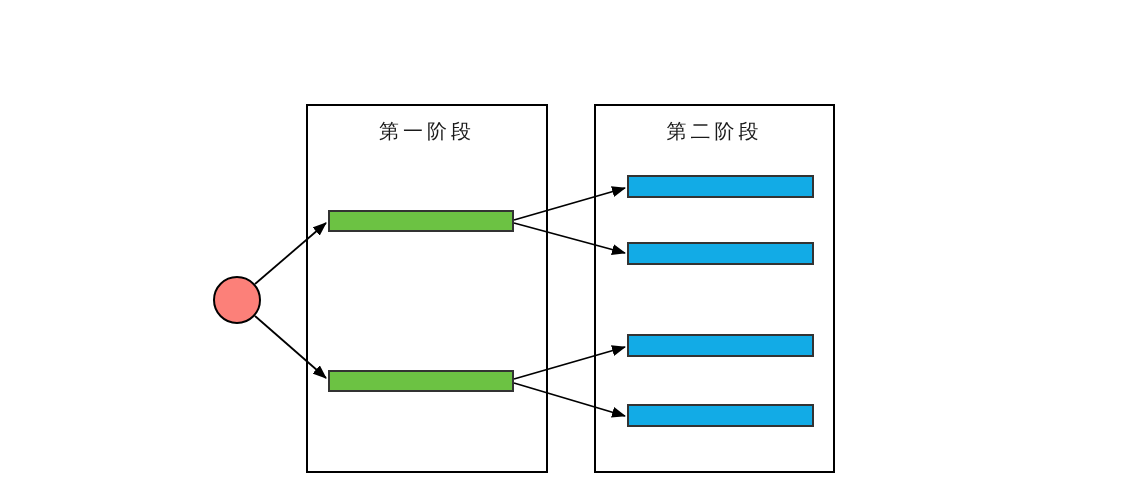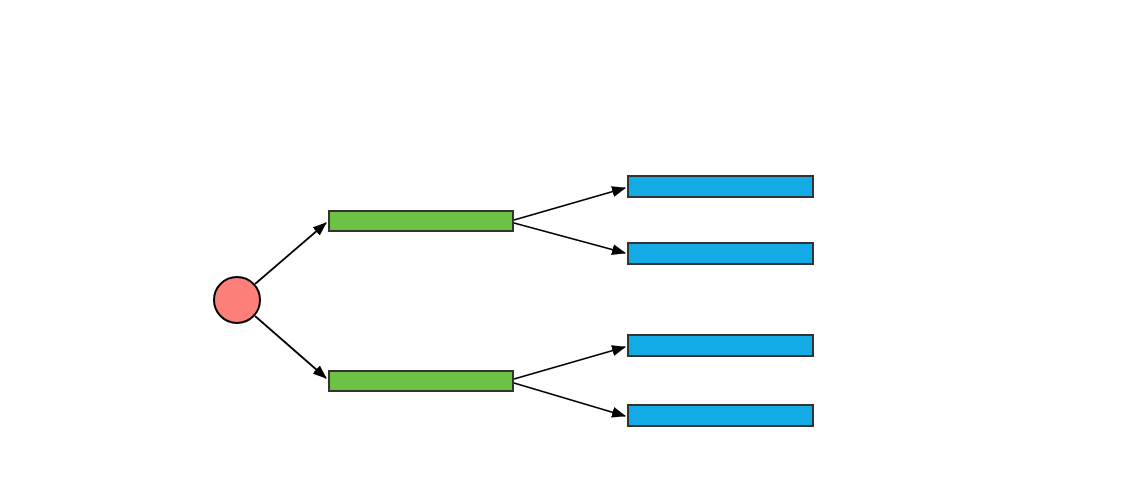--- a/index.html
+++ b/index.html
@@ -74,21 +74,27 @@
   .arrow-layer line {
     stroke: #000000;
     stroke-width: 1.8;
   }
 </style>
 </head>
 <body>
 
 <div class="canvas">
 
+  <div class="stage-box stage-1">
+    <div class="stage-title">第一阶段</div>
+  </div>
 
+  <div class="stage-box stage-2">
+    <div class="stage-title">第二阶段</div>
+  </div>
 
   <div class="start-node" style="background: rgb(252, 128, 121);"></div>
 
   <div class="bar green" id="g1" style="background: rgb(108, 194, 67);"></div>
   <div class="bar green" id="g2" style="background: rgb(108, 194, 67);"></div>
 
   <div class="bar blue" id="b1" style="background: rgb(18, 171, 230);"></div>
   <div class="bar blue" id="b2" style="background: rgb(18, 171, 230);"></div>
   <div class="bar blue" id="b3" style="background: rgb(18, 171, 230);"></div>
   <div class="bar blue" id="b4" style="background: rgb(18, 171, 230);"></div>

